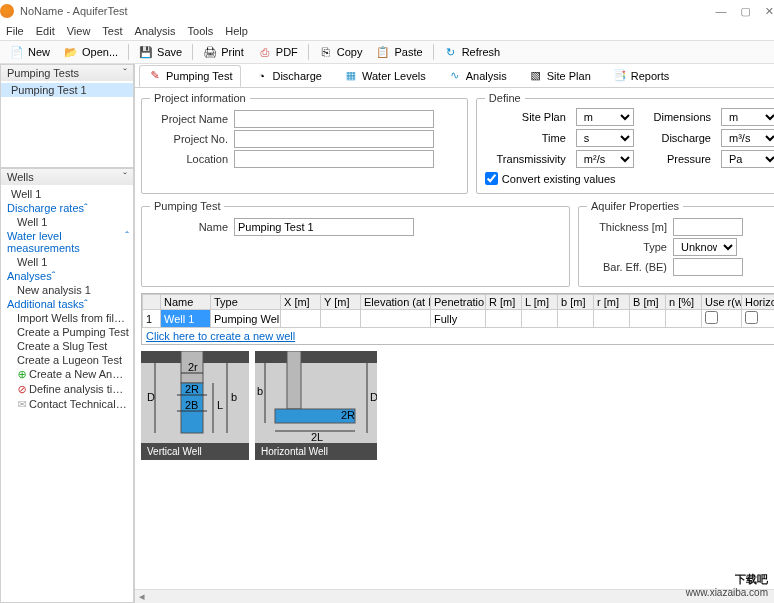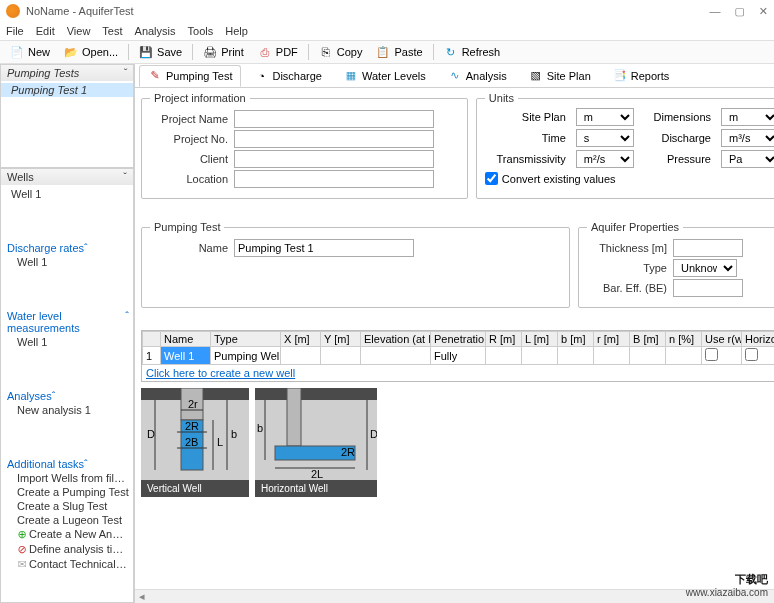--- a/index.html
+++ b/index.html
@@ -1,19 +1,19 @@
 <!DOCTYPE html>
 <html><head>
 <meta charset="utf-8">
 <style>
 * { box-sizing: border-box; margin: 0; padding: 0; font-family: "Segoe UI", Tahoma, sans-serif; font-size: 11px; }
 body { background: #fff; width: 774px; height: 603px; overflow: hidden; position: relative; }
 
 
-.titlebar { height: 22px; display: flex; align-items: center; padding: 0 6px; background: #fff; }
+.titlebar { height: 22px; display: flex; align-items: center; padding: 0 0; background: #fff; }
 .titlebar .app-icon { width: 14px; height: 14px; background: radial-gradient(circle at 40% 40%, #f7931e, #e67e22); border-radius: 50%; margin-right: 6px; }
 .titlebar .title { color: #555; }
 .titlebar .win-controls { margin-left: auto; display: flex; gap: 14px; color: #777; }
 .win-controls span { cursor: default; }
 
 
 .menubar { height: 18px; display: flex; align-items: center; padding: 0 6px; gap: 12px; color: #333; }
 .menubar span { cursor: default; }
 
 
@@ -21,40 +21,40 @@
 .tbtn { display: flex; align-items: center; gap: 4px; padding: 2px 6px; border-radius: 2px; cursor: default; }
 .tsep { width: 1px; height: 16px; background: #ccc; margin: 0 2px; }
 .ticon { width: 14px; height: 14px; display: inline-flex; align-items: center; justify-content: center; }
 
 
 .main { display: flex; height: calc(100% - 64px); }
 .sidebar { width: 135px; border-right: 1px solid #d0d0d0; display: flex; flex-direction: column; }
 .panel { border: 1px solid #d0d0d0; margin: 0; }
 .panel-hdr { background: linear-gradient(#f5f5f5,#e8e8e8); padding: 2px 6px; font-size: 10px; color: #333; display: flex; justify-content: space-between; align-items: center; }
 .panel-body { padding: 2px 0; font-size: 10px; }
-.panel-top { flex: 0 0 auto; font-style: italic; }
+.panel-top { flex: 0 0 auto; }
 .panel-top .panel-body { min-height: 86px; }
 .panel-bottom { flex: 1; overflow: auto; }
 .tree-item { padding: 1px 4px 1px 10px; cursor: default; color: #333; white-space: nowrap; overflow: hidden; text-overflow: ellipsis; }
 .tree-item.sel { background: #cde8ff; }
-.tree-hdr { color: #0066cc; padding: 1px 4px 1px 6px; display: flex; cursor: default; margin-top: 40px; }
+.tree-hdr { color: #0066cc; padding: 1px 4px 1px 6px; display: flex; cursor: default; }
 .tree-sub { padding-left: 16px; color: #333; }
 .tree-add { color: #0066cc; }
 .task { padding: 1px 4px 1px 16px; color: #333; cursor: default; white-space: nowrap; overflow: hidden; text-overflow: ellipsis; }
 .task-ico { display: inline-block; width: 10px; text-align: center; margin-right: 2px; }
 
 
 .content { flex: 1; display: flex; flex-direction: column; background: #fff; }
 .tabs { height: 24px; display: flex; align-items: center; padding: 2px 4px; gap: 4px; border-bottom: 1px solid #d0d0d0; }
 .tab { display: flex; align-items: center; gap: 4px; padding: 3px 8px; border: 1px solid transparent; border-radius: 3px 3px 0 0; cursor: default; }
 .tab.active { border-color: #d0d0d0; border-bottom-color: #fff; background: #fff; }
 
 .scroll-area { flex: 1; overflow: auto; padding: 4px 6px 0 6px; }
 
-fieldset { border: 1px solid #c0c0c0; border-radius: 2px; padding: 4px 8px 8px 8px; margin-bottom: 22px; font-size: 11px; }
+fieldset { border: 1px solid #c0c0c0; border-radius: 2px; padding: 4px 8px 8px 8px; margin-bottom: 6px; font-size: 11px; }
 legend { color: #333; padding: 0 4px; }
 .row { display: flex; align-items: center; margin: 2px 0; }
 .lbl { width: 84px; text-align: right; padding-right: 6px; color: #333; }
 input[type=text], select { border: 1px solid #aaa; height: 18px; padding: 0 3px; font-size: 11px; background: #fff; }
 select { height: 18px; }
 .field-long { width: 200px; }
 .units-grid { display: grid; grid-template-columns: auto 58px auto 58px; gap: 3px 8px; align-items: center; }
 .units-grid .ulbl { text-align: right; padding-right: 2px; }
 .chk { display: flex; align-items: center; gap: 4px; margin-top: 4px; }
 
@@ -228,31 +228,27 @@
           <legend>Project information</legend>
           <div class="row">
               <div class="lbl">Project Name</div>
               <input type="text" class="field-long" value="" style="">
             </div>
           <div class="row">
               <div class="lbl">Project No.</div>
               <input type="text" class="field-long" value="" style="">
             </div>
           <div class="row">
-              <div class="lbl">Client</div>
-              <input type="text" class="field-long" value="" style="">
-            </div>
-          <div class="row">
               <div class="lbl">Location</div>
               <input type="text" class="field-long" value="" style="">
             </div>
         </fieldset>
 
         <fieldset style="flex:1">
-          <legend>Units</legend>
+          <legend>Define</legend>
           <div class="units-grid">
             <div class="ulbl">Site Plan</div>
               <select><option>m</option></select>
             <div class="ulbl">Dimensions</div>
               <select><option>m</option></select>
             <div class="ulbl">Time</div>
               <select><option>s</option></select>
             <div class="ulbl">Discharge</div>
               <select><option>m³/s</option></select>
             <div class="ulbl">Transmissivity</div>

